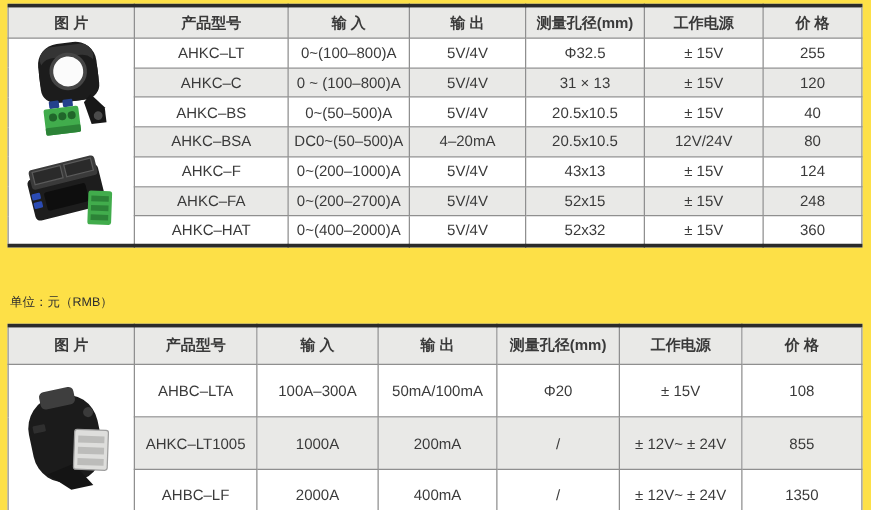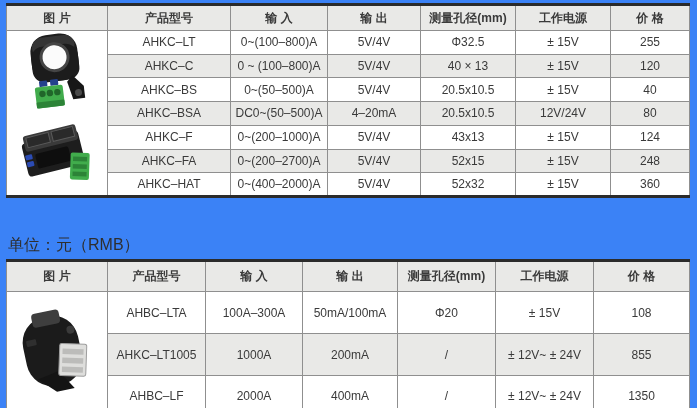--- a/index.html
+++ b/index.html
@@ -1,19 +1,19 @@
 <!DOCTYPE html>
 <html><head>
 <meta charset="utf-8">
 <style>
   html,body { margin:0; padding:0; background:#fff; }
   .page {
     position:relative;
     width:697px; height:408px;
-    background:#3b82f6;
+    background:#fde047;
     font-family:"Liberation Sans", sans-serif;
     color:#3a3a3a;
     overflow:hidden;
   }
   table.pricetable {
     position:absolute;
     border-collapse:collapse;
     table-layout:fixed;
     background:#fff;
   }
@@ -45,21 +45,21 @@
     display:flex; flex-direction:column;
     align-items:center; justify-content:center;
     gap:2px; height:100%;
   }
   .section-head {
     position:absolute;
     left:8px; right:9px; top:235px;
     display:flex; justify-content:space-between; align-items:flex-end;
   }
   .section-title { font-size:13px; font-weight:bold; color:#2e2e2e; letter-spacing:0.5px; }
-  .unit-label   { font-size:16px; color:#2e2e2e; }
+  .unit-label   { font-size:10px; color:#2e2e2e; }
 </style>
 </head>
 <body>
 
 <div class="page">
 
   <table class="pricetable" id="table1">
     <colgroup>
       <col style="width:101px">
         <col style="width:123px">
@@ -129,21 +129,21 @@
         <td>0~(100–800)A</td>
         <td>5V/4V</td>
         <td>Φ32.5</td>
         <td>± 15V</td>
         <td>255</td>
       </tr>
       <tr class="alt">
         <td>AHKC–C</td>
         <td>0 ~ (100–800)A</td>
         <td>5V/4V</td>
-        <td>40 × 13</td>
+        <td>31 × 13</td>
         <td>± 15V</td>
         <td>120</td>
       </tr>
       <tr>
         <td>AHKC–BS</td>
         <td>0~(50–500)A</td>
         <td>5V/4V</td>
         <td>20.5x10.5</td>
         <td>± 15V</td>
         <td>40</td>

